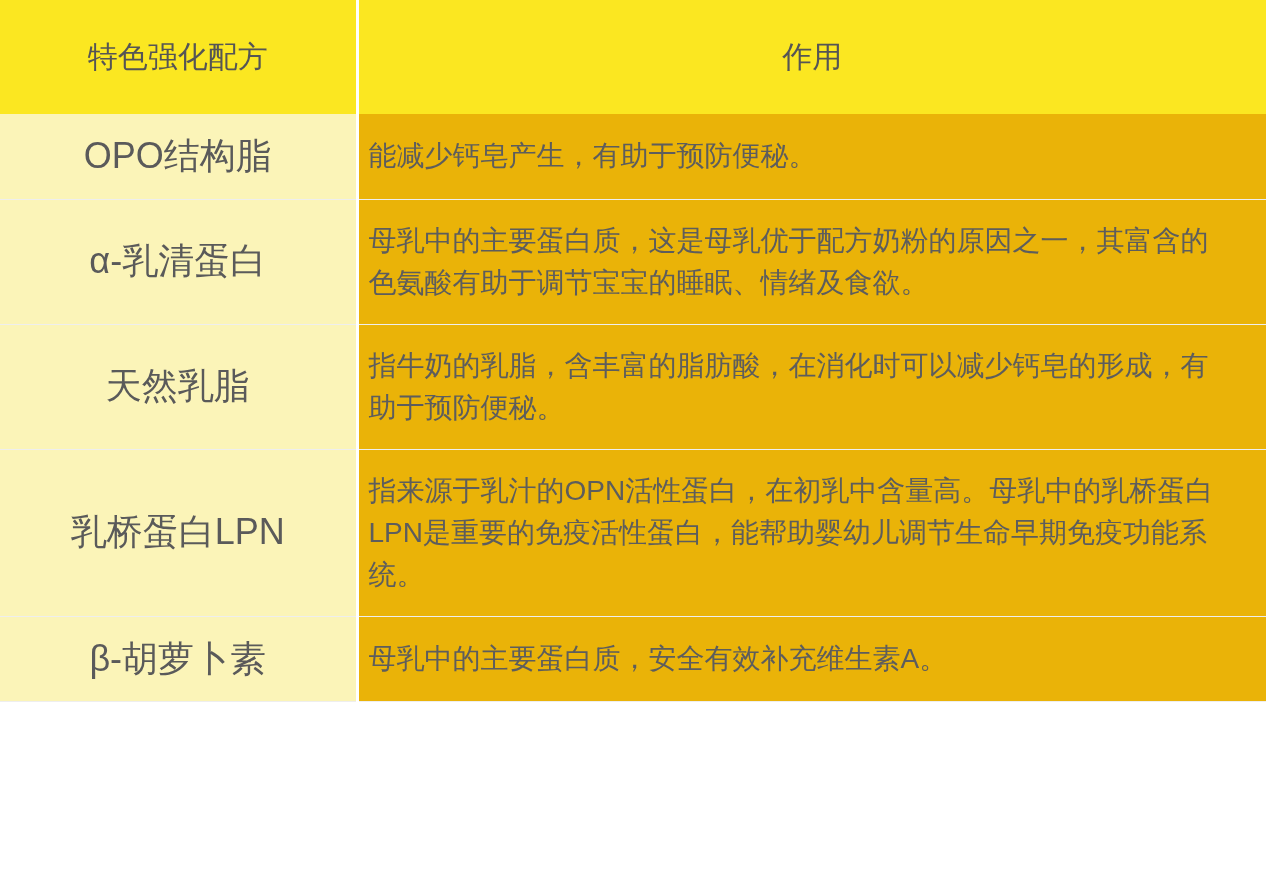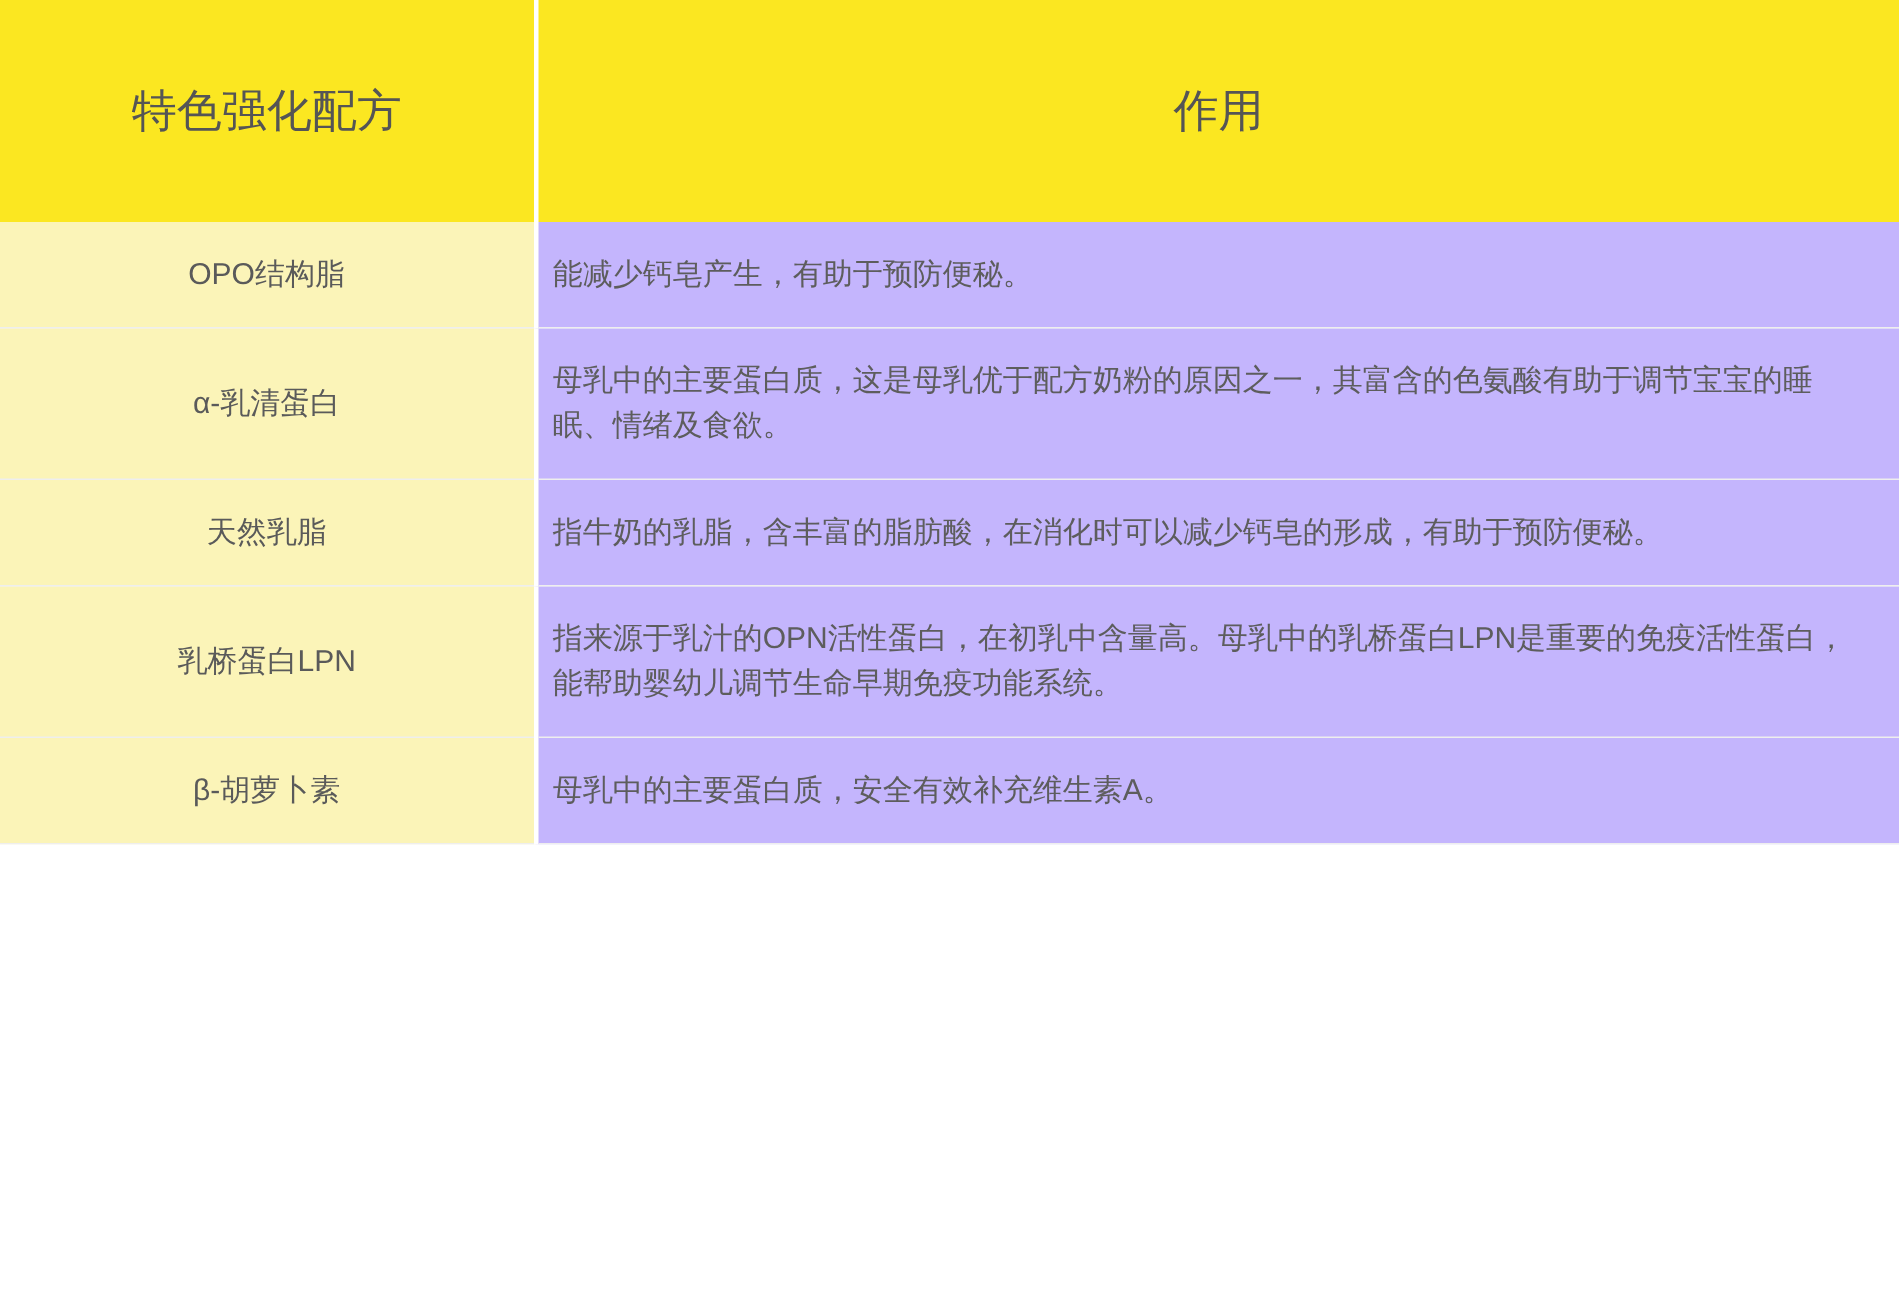--- a/index.html
+++ b/index.html
@@ -21,47 +21,47 @@
   }
   .table col.c1 { width: 357px; }
   .table col.c2 { width: 909px; }
 
   thead th {
     background: #fbe721;
     color: #555555;
     font-weight: normal;
     font-size: 30px;
     height: 114px;
-    padding: 17px;
+    padding: 0;
     text-align: center;
     vertical-align: middle;
     border: none;
   }
   thead th.head-left {
     border-right: 3px solid #ffffff;
   }
 
   tbody td {
     border-bottom: 1px solid #eeeeee;
     padding: 0;
     vertical-align: middle;
   }
   tbody td.term {
     background: #fbf4b8;
     text-align: center;
-    font-size: 20px;
+    font-size: 36px;
     color: #5a5a5a;
     border-right: 3px solid #ffffff;
     padding: 18px 10px;
     line-height: 1.35;
   }
   tbody td.desc {
-    background: #c4b5fd;
+    background: #eab308;
     text-align: left;
-    font-size: 20px;
+    font-size: 28px;
     color: #5d5d5d;
     padding: 20px 30px 20px 10px;
     line-height: 1.5;
   }
   tbody tr:last-child td {
     border-bottom: 1px solid #eeeeee;
   }
   .bottom-filler {
     height: 18px;
     background: #ffffff;

